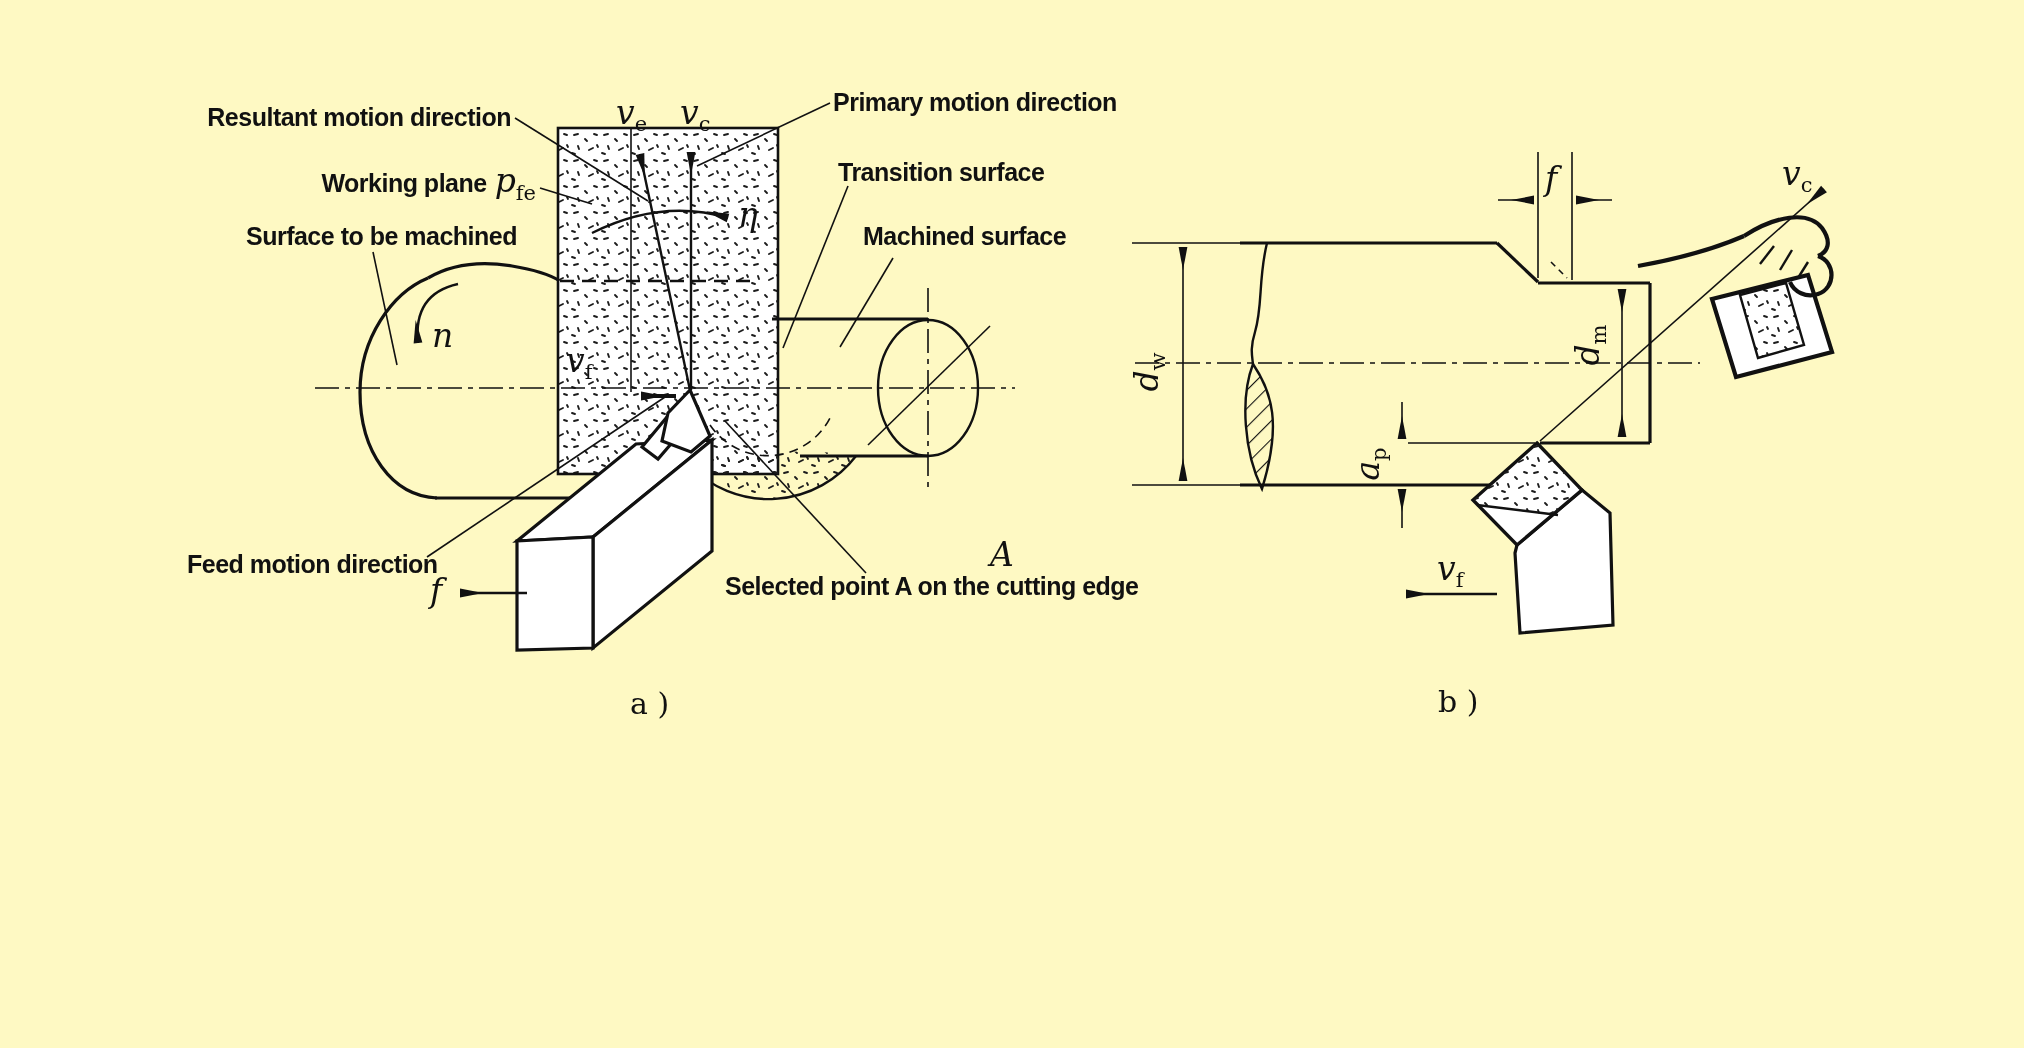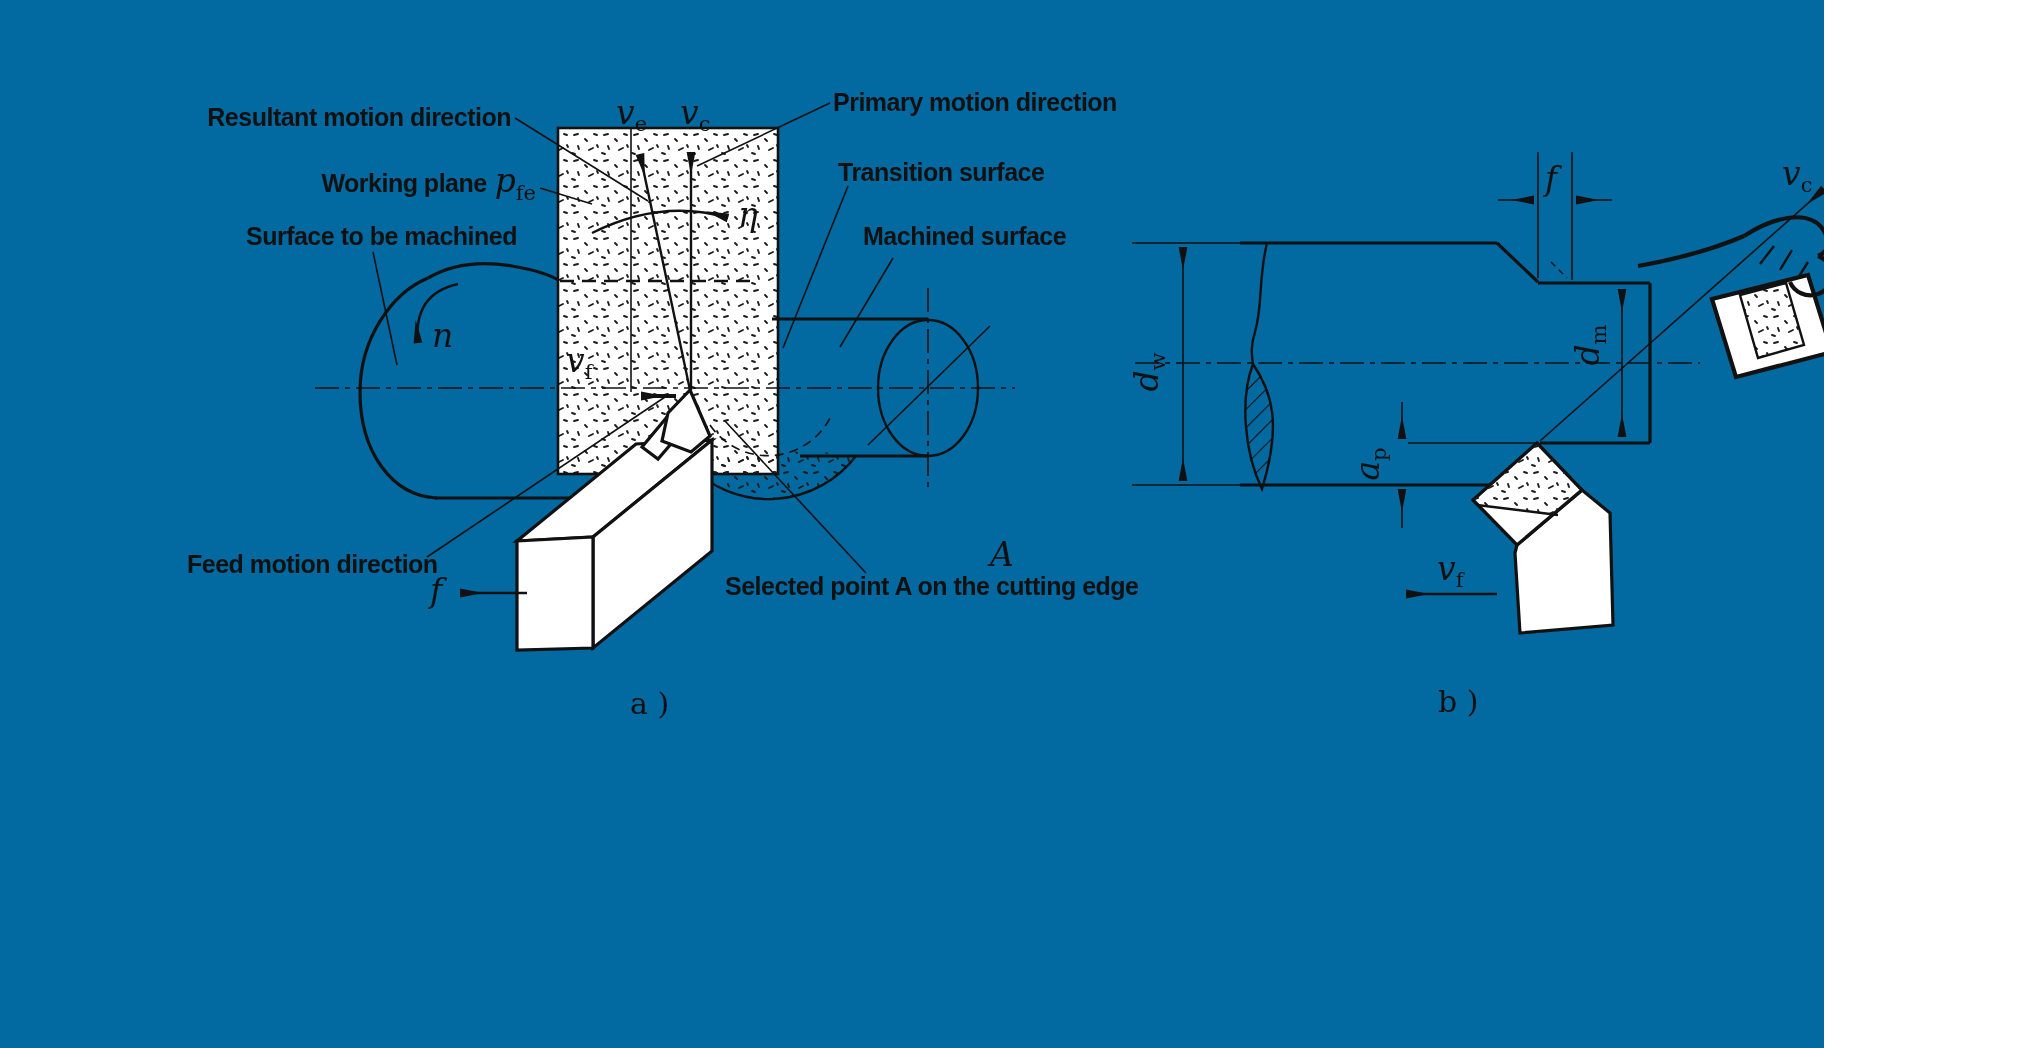--- a/index.html
+++ b/index.html
@@ -1,16 +1,16 @@
 <!DOCTYPE html>
 <html><head>
 <meta charset="utf-8">
 <style>
   html,body{margin:0;padding:0;background:#ffffff;}
-  .stage{position:relative;width:1824px;height:1048px;background:#0369a1;overflow:hidden;}
+  .stage{position:relative;width:2024px;height:1048px;background:#fef9c3;overflow:hidden;}
   svg{position:absolute;left:0;top:0;}
   .lbl{font-family:"Liberation Sans","DejaVu Sans",sans-serif;font-weight:700;font-size:25px;
        letter-spacing:-0.5px;fill:#111;}
   .sym{font-family:"DejaVu Serif","Liberation Serif",serif;font-style:italic;font-size:33px;fill:#111;}
   .sub{font-family:"DejaVu Serif","Liberation Serif",serif;font-style:normal;font-size:21px;fill:#111;}
   .cap{font-family:"DejaVu Serif","Liberation Serif",serif;font-size:30px;fill:#111;}
   .ln{stroke:#111;fill:none;}
   .thin{stroke-width:1.6;}
   .mid{stroke-width:2.4;}
   .bold{stroke-width:3.2;}

